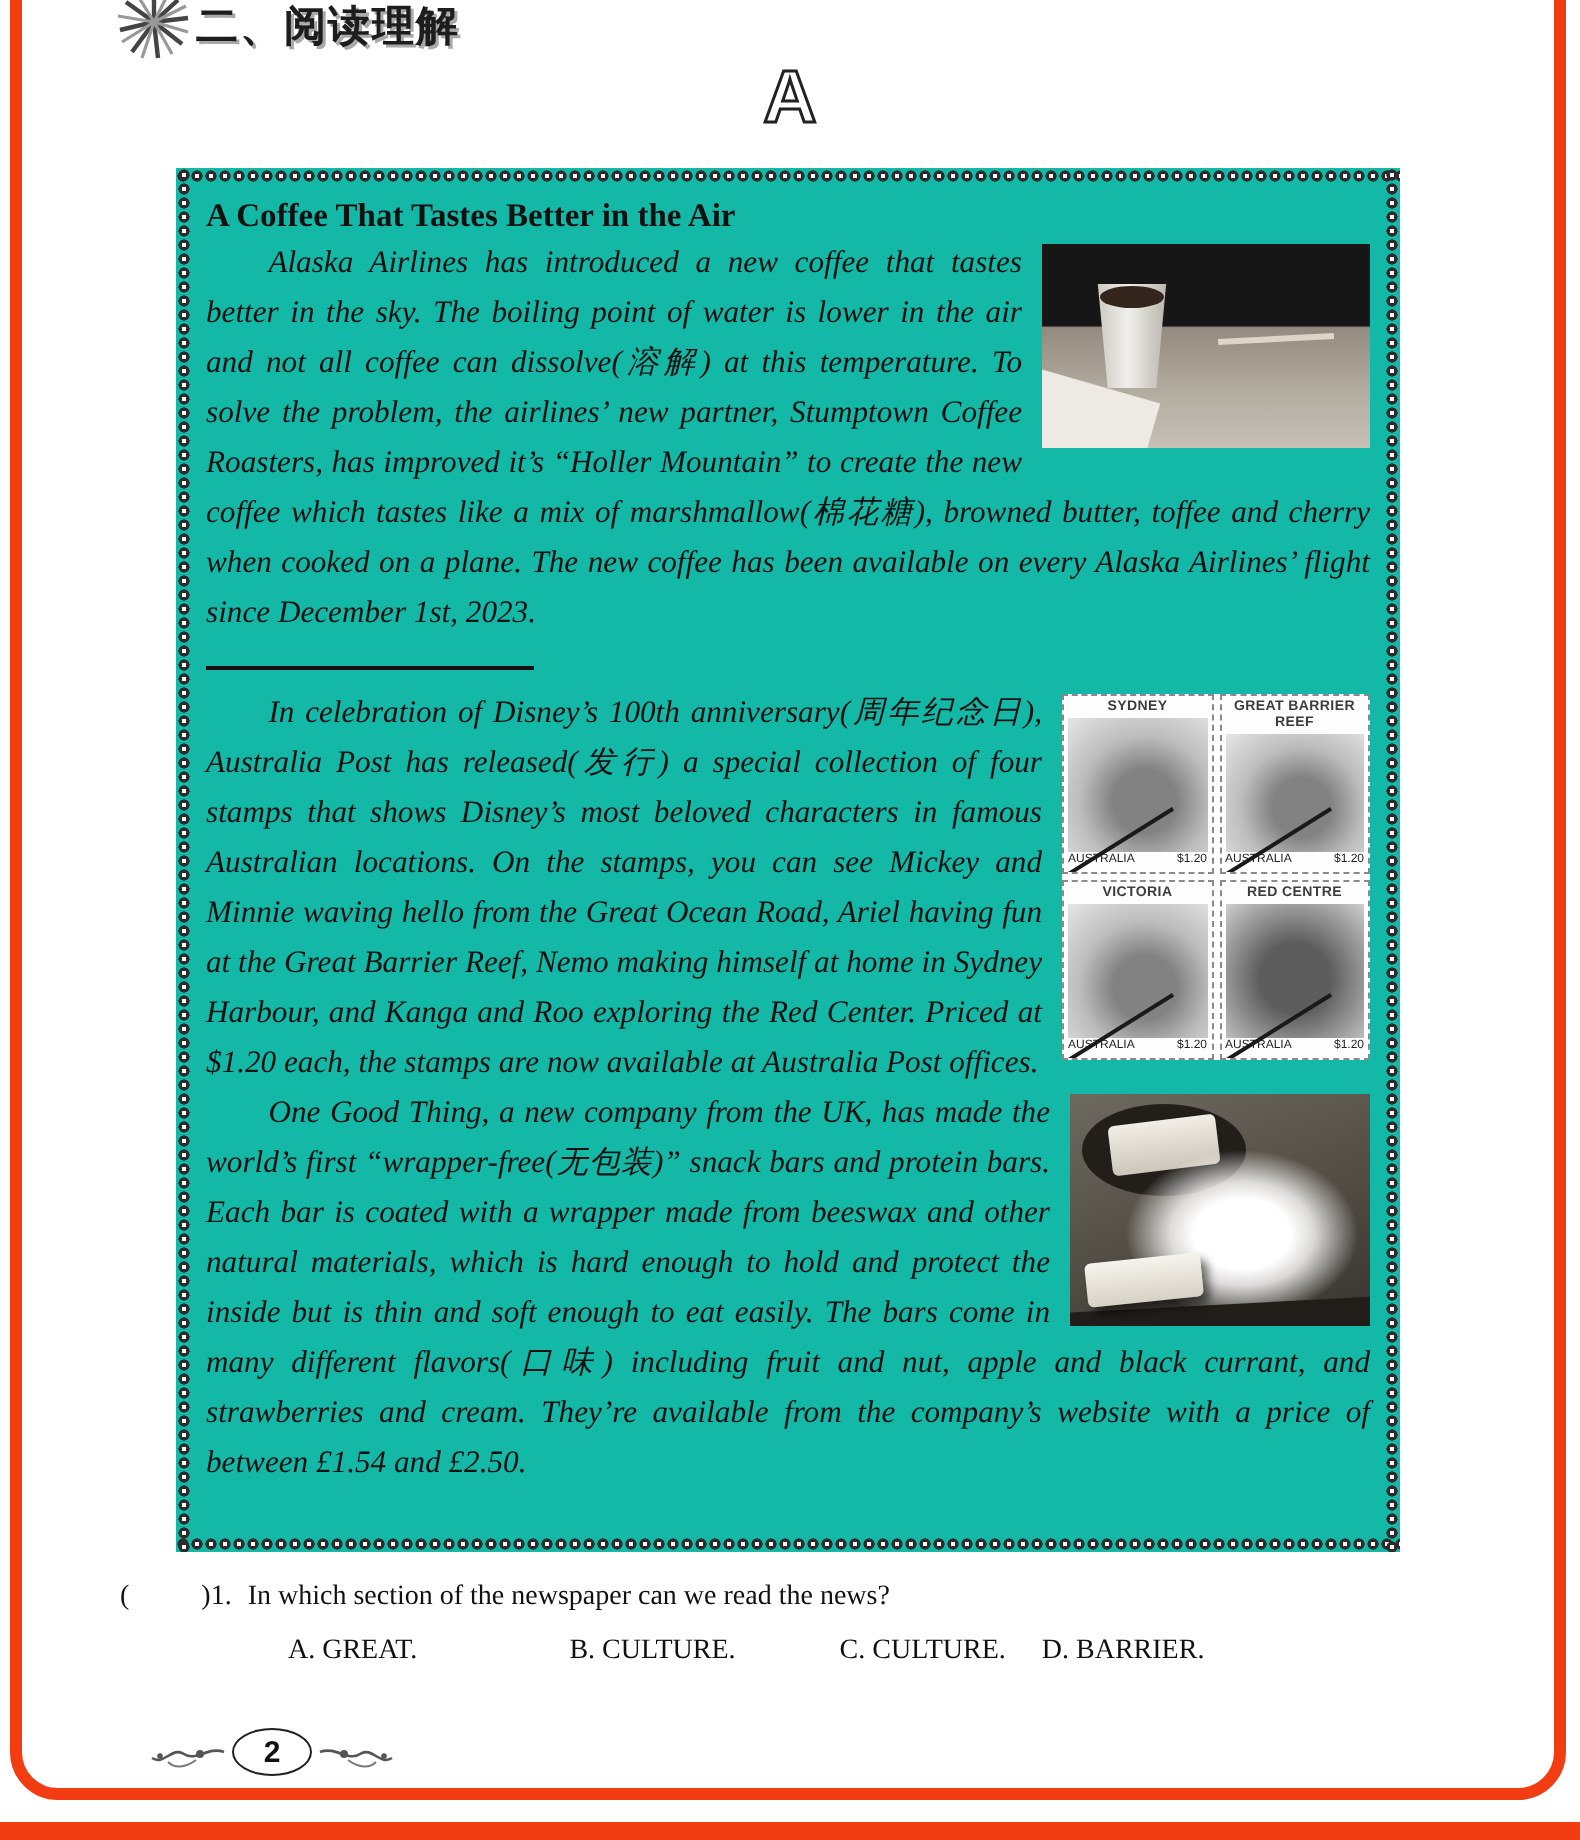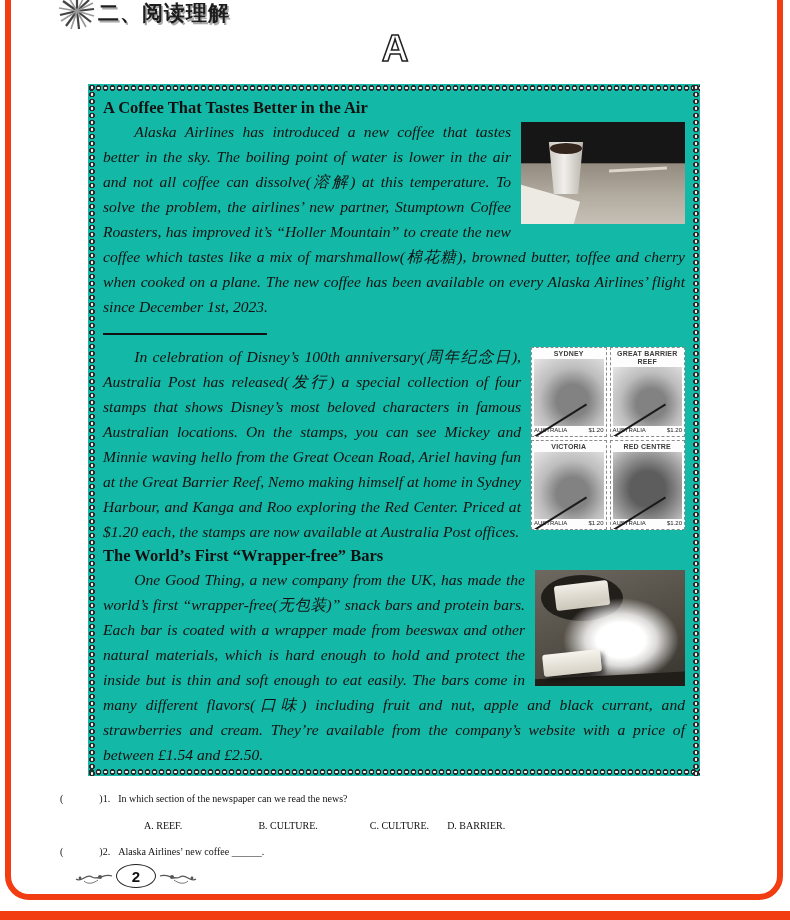--- a/index.html
+++ b/index.html
@@ -73,21 +73,21 @@
   .bars-plate-bar { position:absolute; left:20px; top:13px; width:54px; height:25px;
                     background:linear-gradient(#f1eee6,#ccc6ba); border-radius:3px; transform:rotate(-7deg); }
   .bars-glow { position:absolute; left:28px; top:28px; width:116px; height:84px;
                background:radial-gradient(closest-side,#ffffff 0 42%, rgba(255,255,255,.8) 62%, rgba(255,255,255,0) 100%); }
   .bars-front { position:absolute; left:8px; bottom:12px; width:58px; height:22px;
                 background:linear-gradient(#f6f4ed,#d6d1c5); border-radius:3px; transform:rotate(-6deg);
                 box-shadow:3px 4px 5px rgba(0,0,0,.55); }
   .bars-board { position:absolute; left:-8px; bottom:-4px; width:120%; height:15px; background:#211e19; transform:rotate(-3deg); }
 
   
-  .questions { position:absolute; left:60px; top:786px; width:668px; font-size:10px; line-height:26px; }
+  .questions { position:absolute; left:60px; top:786px; width:668px; font-size:14px; line-height:26px; }
   .q-line { white-space:nowrap; }
   .paren-gap { display:inline-block; width:36px; }
   .q-num { margin-right:8px; }
   .options-row { display:flex; padding-left:84px; margin-top:1px; }
   .opt { white-space:nowrap; }
   .opt + .opt { margin-left:76px; }
   .opt:nth-child(3) { margin-left:52px; }
   .opt:nth-child(4) { margin-left:18px; }
 
   
@@ -189,47 +189,43 @@
             <div class="stamp-footer">
               <span>AUSTRALIA</span>
               <span>$1.20</span>
             </div>
             <div class="stamp-cancel"></div>
           </div>
         </div>
         <p class="passage-body">In celebration of Disney’s 100th anniversary(周年纪念日), Australia Post has released(发行) a special collection of four stamps that shows Disney’s most beloved characters in famous Australian locations. On the stamps, you can see Mickey and Minnie waving hello from the Great Ocean Road, Ariel having fun at the Great Barrier Reef, Nemo making himself at home in Sydney Harbour, and Kanga and Roo exploring the Red Center. Priced at $1.20 each, the stamps are now available at Australia Post offices.</p>
       </div>
 
-      <div class="passage-title">The World’s First “Wrapper-free” Bars</div>
       <div>
         <div class="photo-bars">
           <div class="bars-plate"></div>
           <div class="bars-plate-bar"></div>
           <div class="bars-glow"></div>
           <div class="bars-board"></div>
           <div class="bars-front"></div>
         </div>
         <p class="passage-body">One Good Thing, a new company from the UK, has made the world’s first “wrapper-free(无包装)” snack bars and protein bars. Each bar is coated with a wrapper made from beeswax and other natural materials, which is hard enough to hold and protect the inside but is thin and soft enough to eat easily. The bars come in many different flavors(口味) including fruit and nut, apple and black currant, and strawberries and cream. They’re available from the company’s website with a price of between £1.54 and £2.50.</p>
       </div>
 
     </div>
   </div>
 
   <div class="questions">
     <div class="q-line">
       <span>(</span><span class="paren-gap"></span><span>)</span><span class="q-num">1.</span><span>In which section of the newspaper can we read the news?</span>
     </div>
     <div class="options-row">
-      <span class="opt">A. REEF.</span>
+      <span class="opt">A. GREAT.</span>
       <span class="opt">B. CULTURE.</span>
       <span class="opt">C. CULTURE.</span>
       <span class="opt">D. BARRIER.</span>
-    </div>
-    <div class="q-line">
-      <span>(</span><span class="paren-gap"></span><span>)</span><span class="q-num">2.</span><span>Alaska Airlines’ new coffee ______.</span>
     </div>
   </div>
 
   <div class="page-num-wrap">
     <svg class="flourish" viewBox="0 0 40 22">
       <path d="M2 14 C8 18 12 8 18 12 C24 16 30 8 38 11" fill="none" stroke="#555" stroke-width="1.3"></path>
       <circle cx="6" cy="13" r="1.4" fill="#555"></circle>
         <circle cx="26" cy="12" r="2" fill="#555"></circle>
       <path d="M10 16 C14 20 20 18 24 15" fill="none" stroke="#777" stroke-width="1"></path>
     </svg>

